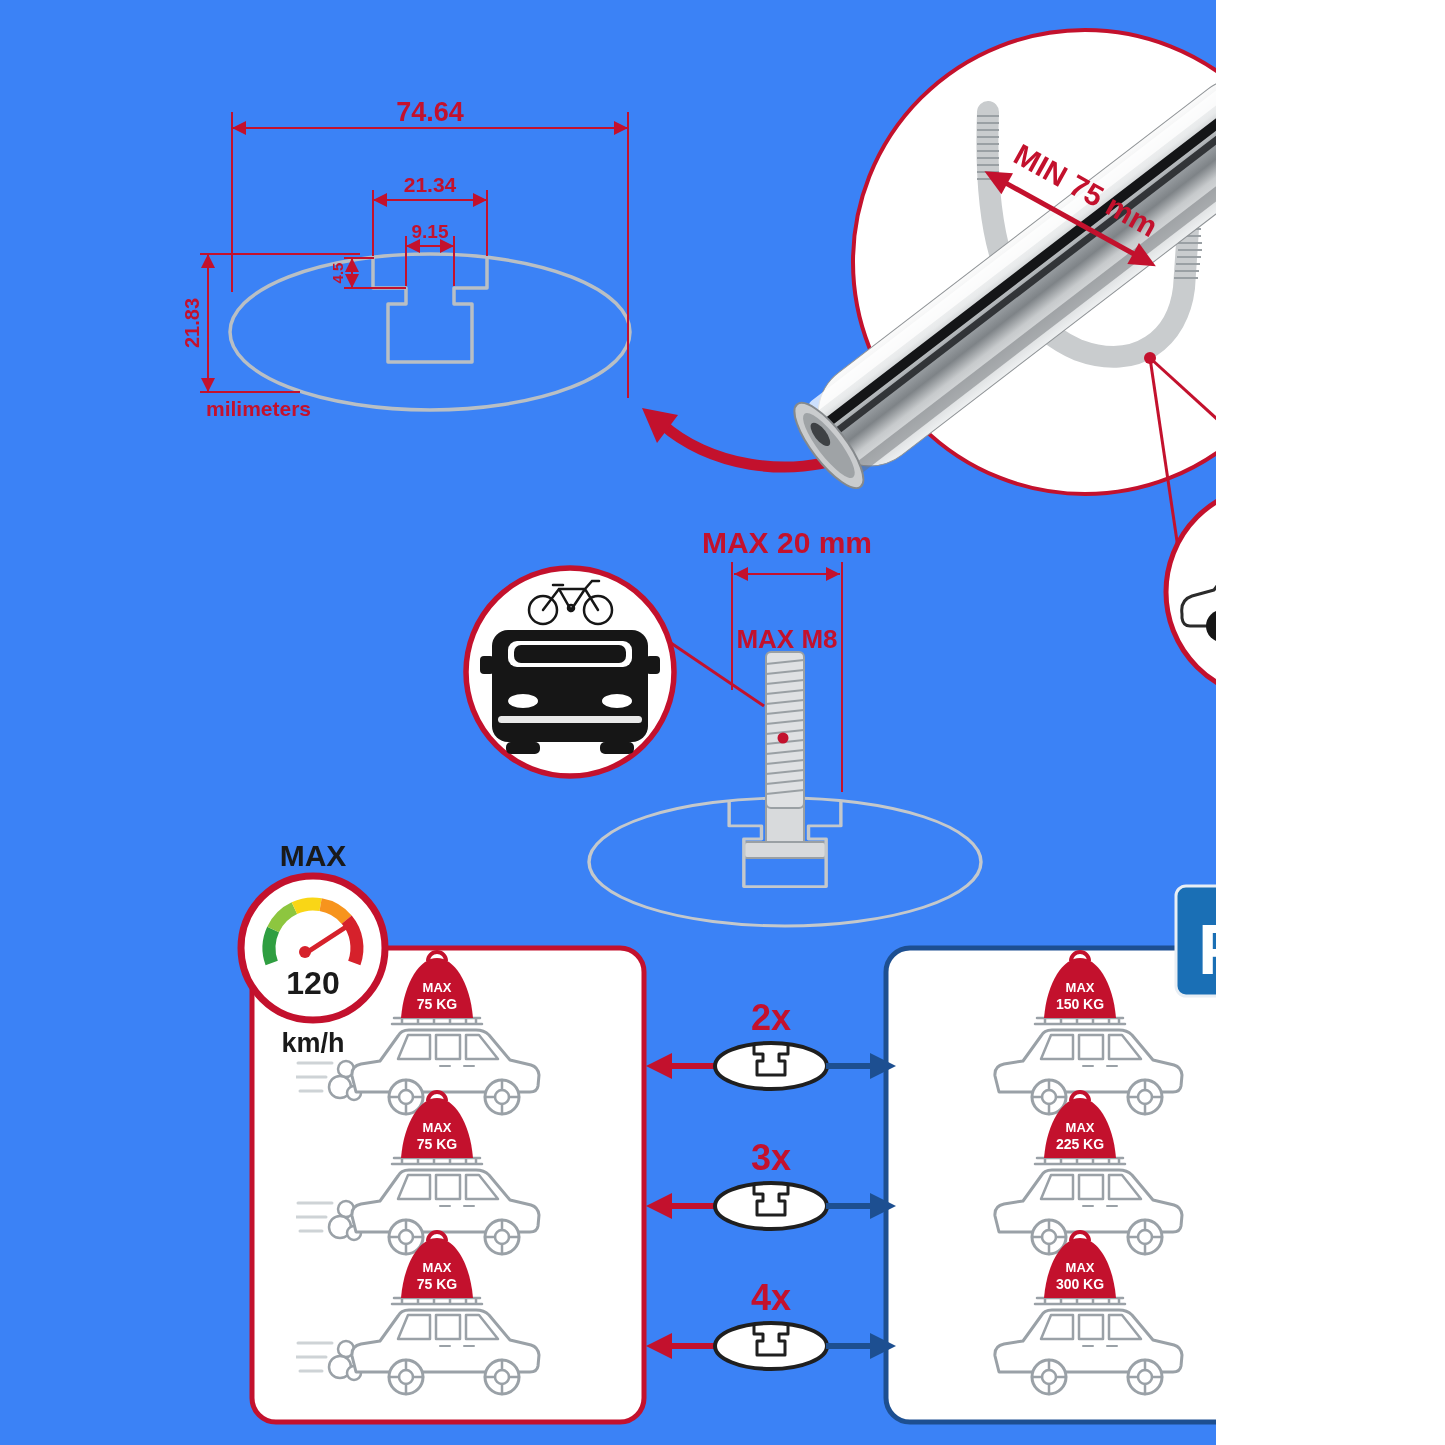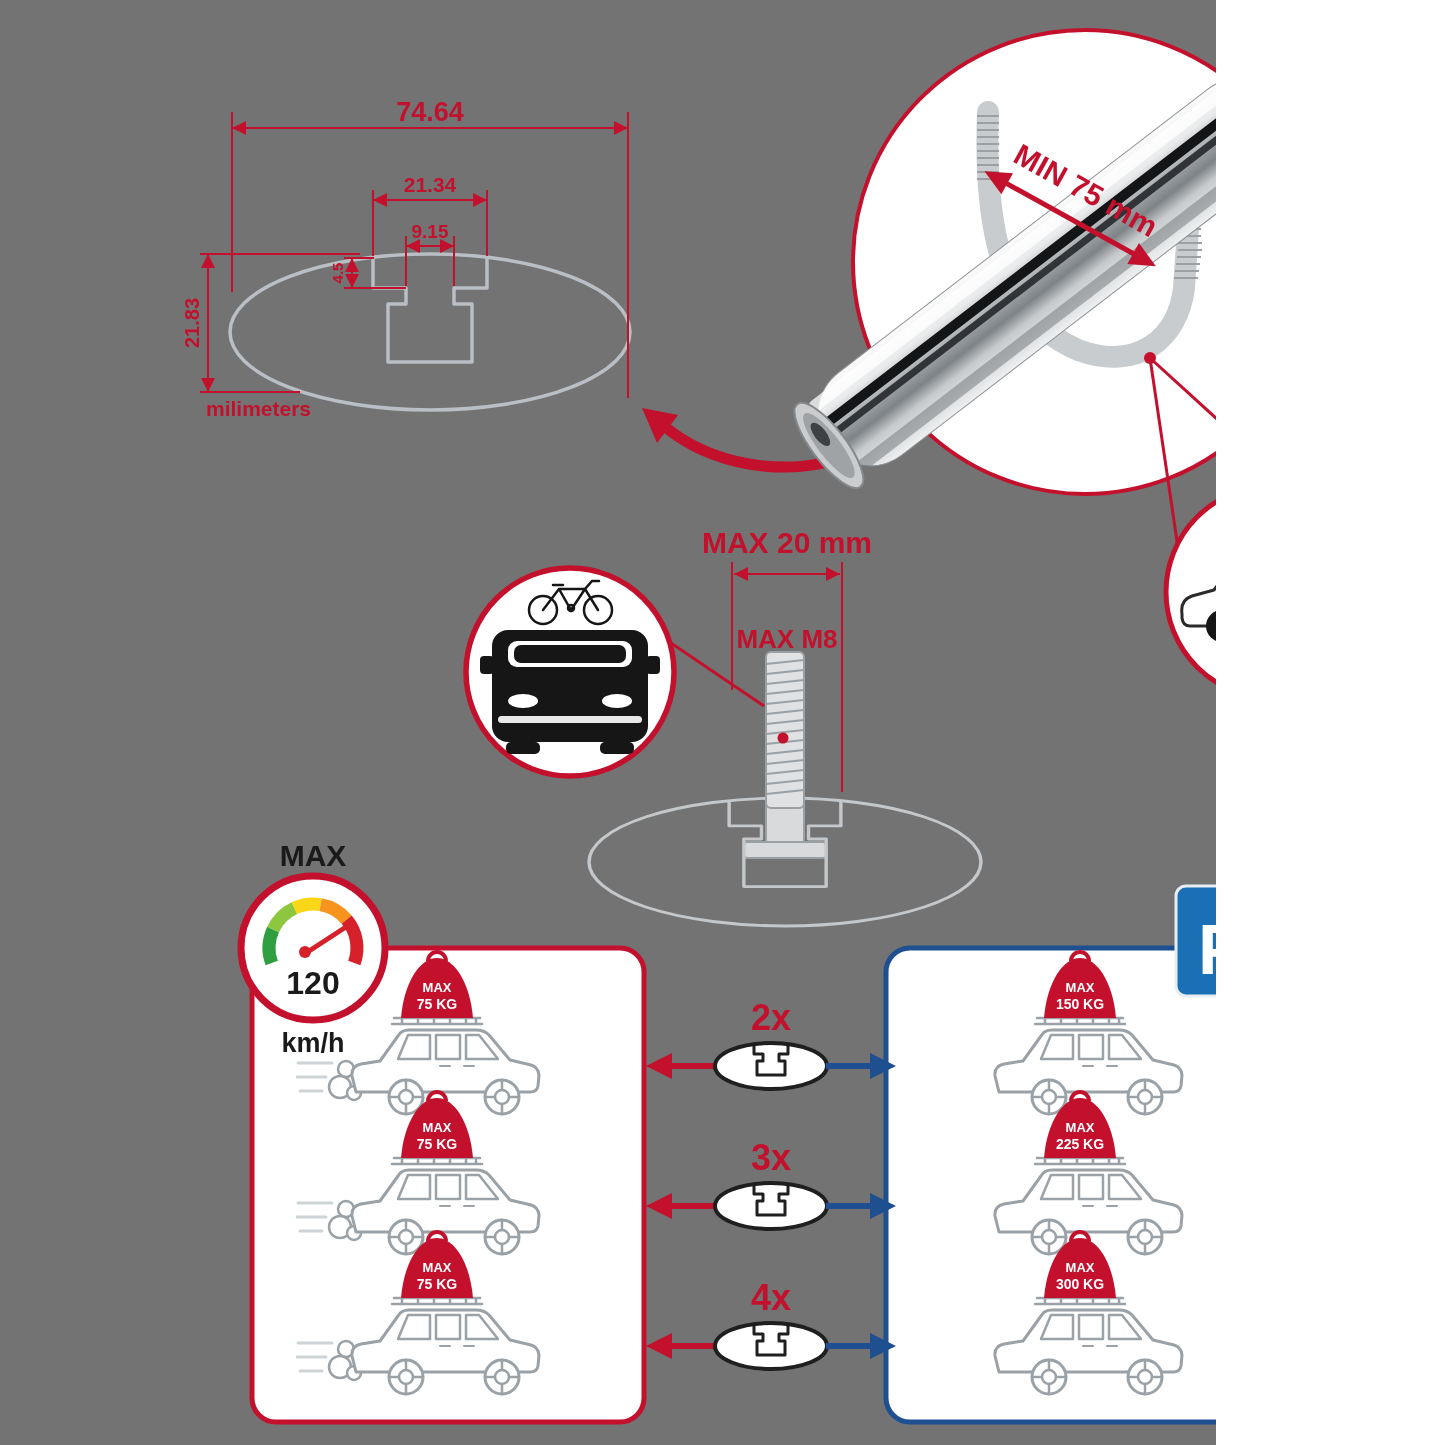--- a/index.html
+++ b/index.html
@@ -1,16 +1,16 @@
 <!DOCTYPE html>
 <html><head>
 <meta charset="utf-8">
 <style>
   html,body{margin:0;padding:0;background:#ffffff;}
-  #stage{position:relative;width:1216px;height:1445px;background:#737373;font-family:"Liberation Sans",sans-serif;overflow:hidden;}
+  #stage{position:relative;width:1216px;height:1445px;background:#3b82f6;font-family:"Liberation Sans",sans-serif;overflow:hidden;}
   svg{display:block;}
   text{font-family:"Liberation Sans",sans-serif;}
   .red-label{fill:#c3112d;font-weight:bold;}
   .dark-label{fill:#1a1a1a;font-weight:bold;}
   .white-label{fill:#ffffff;font-weight:bold;}
   .dim{stroke:#c3112d;stroke-width:2;fill:none;}
 </style>
 </head>
 <body>
 

